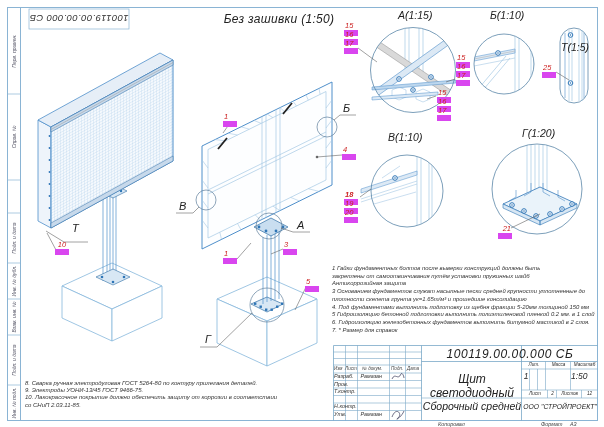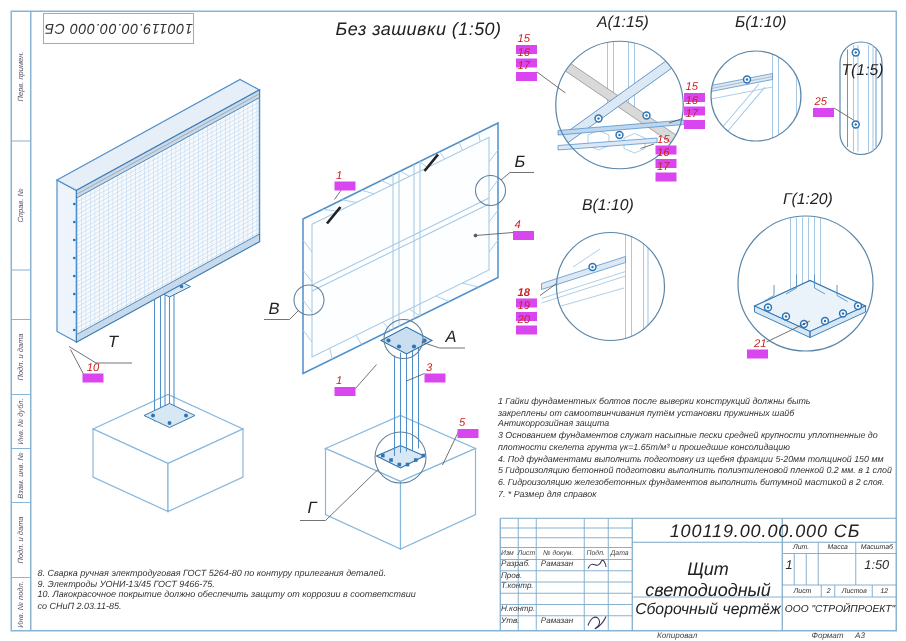--- a/index.html
+++ b/index.html
@@ -32,21 +32,21 @@
          font:italic 10.5px "Liberation Sans",sans-serif;color:#222;}
   .tb-comp{position:absolute;left:522px;top:403px;width:76px;text-align:center;
          font:italic 6.8px "Liberation Sans",sans-serif;color:#222;}
   .tb-h{position:absolute;font:italic 4.6px "Liberation Sans",sans-serif;color:#444;white-space:nowrap;}
   .tb-row{position:absolute;font:italic 5.4px "Liberation Sans",sans-serif;color:#333;width:88px;}
   .tb-role{display:inline-block;width:25px;}
   .lbl-lit{position:absolute;left:522px;top:362px;width:24px;text-align:center;font:italic 4.6px "Liberation Sans",sans-serif;}
   .lbl-mass{position:absolute;left:546px;top:362px;width:25px;text-align:center;font:italic 4.6px "Liberation Sans",sans-serif;}
   .lbl-scale{position:absolute;left:571px;top:362px;width:27px;text-align:center;font:italic 4.6px "Liberation Sans",sans-serif;}
   .val-lit{position:absolute;left:521px;top:371px;width:10px;text-align:center;font:italic 8.5px "Liberation Sans",sans-serif;}
-  .val-scale{position:absolute;left:571px;top:371px;width:27px;text-align:center;font:italic 8.5px "Liberation Sans",sans-serif;}
+  .val-scale{position:absolute;left:571px;top:371px;width:27px;text-align:left;font:italic 8.5px "Liberation Sans",sans-serif;}
   .lbl-sheet{position:absolute;left:522px;top:391px;width:26px;text-align:center;font:italic 4.6px "Liberation Sans",sans-serif;}
   .val-sheet{position:absolute;left:548px;top:391px;width:9px;text-align:center;font:italic 4.6px "Liberation Sans",sans-serif;}
   .lbl-sheets{position:absolute;left:557px;top:391px;width:25px;text-align:center;font:italic 4.6px "Liberation Sans",sans-serif;}
   .val-sheets{position:absolute;left:582px;top:391px;width:15px;text-align:center;font:italic 4.6px "Liberation Sans",sans-serif;}
   .kopir{position:absolute;left:438px;top:421px;font:italic 5.4px "Liberation Sans",sans-serif;color:#444;}
   .fmt-l{position:absolute;left:541px;top:421px;font:italic 5.4px "Liberation Sans",sans-serif;color:#444;}
   .fmt-v{position:absolute;left:570px;top:421px;font:italic 5.4px "Liberation Sans",sans-serif;color:#444;}
 </style>
 </head>
 <body>
@@ -344,21 +344,21 @@
   <div class="notes notes-left">
 
   <div class="nline">8.  Сварка ручная электродуговая ГОСТ 5264-80 по контуру прилегания деталей.</div>
       <div class="nline">9.  Электроды УОНИ-13/45 ГОСТ 9466-75.</div>
       <div class="nline">10.  Лакокрасочное покрытие должно обеспечить защиту от коррозии в соответствии</div>
       <div class="nline">со СНиП 2.03.11-85.</div>
     </div>
 
   <div class="tb-doc">100119.00.00.000 СБ</div>
   <div class="tb-prod">Щит светодиодный</div>
-  <div class="tb-type">Сборочный чертёж</div>
+  <div class="tb-type">Сборочный средней</div>
   <div class="tb-comp">ООО "СТРОЙПРОЕКТ"</div>
 
   <div>
 
   <span class="tb-h" style="left: 334px; top: 366px;">Изм</span>
       <span class="tb-h" style="left: 345px; top: 366px;">Лист</span>
       <span class="tb-h" style="left: 362px; top: 366px;">№ докум.</span>
       <span class="tb-h" style="left: 391px; top: 366px;">Подп.</span>
       <span class="tb-h" style="left: 407px; top: 366px;">Дата</span>
     </div>

